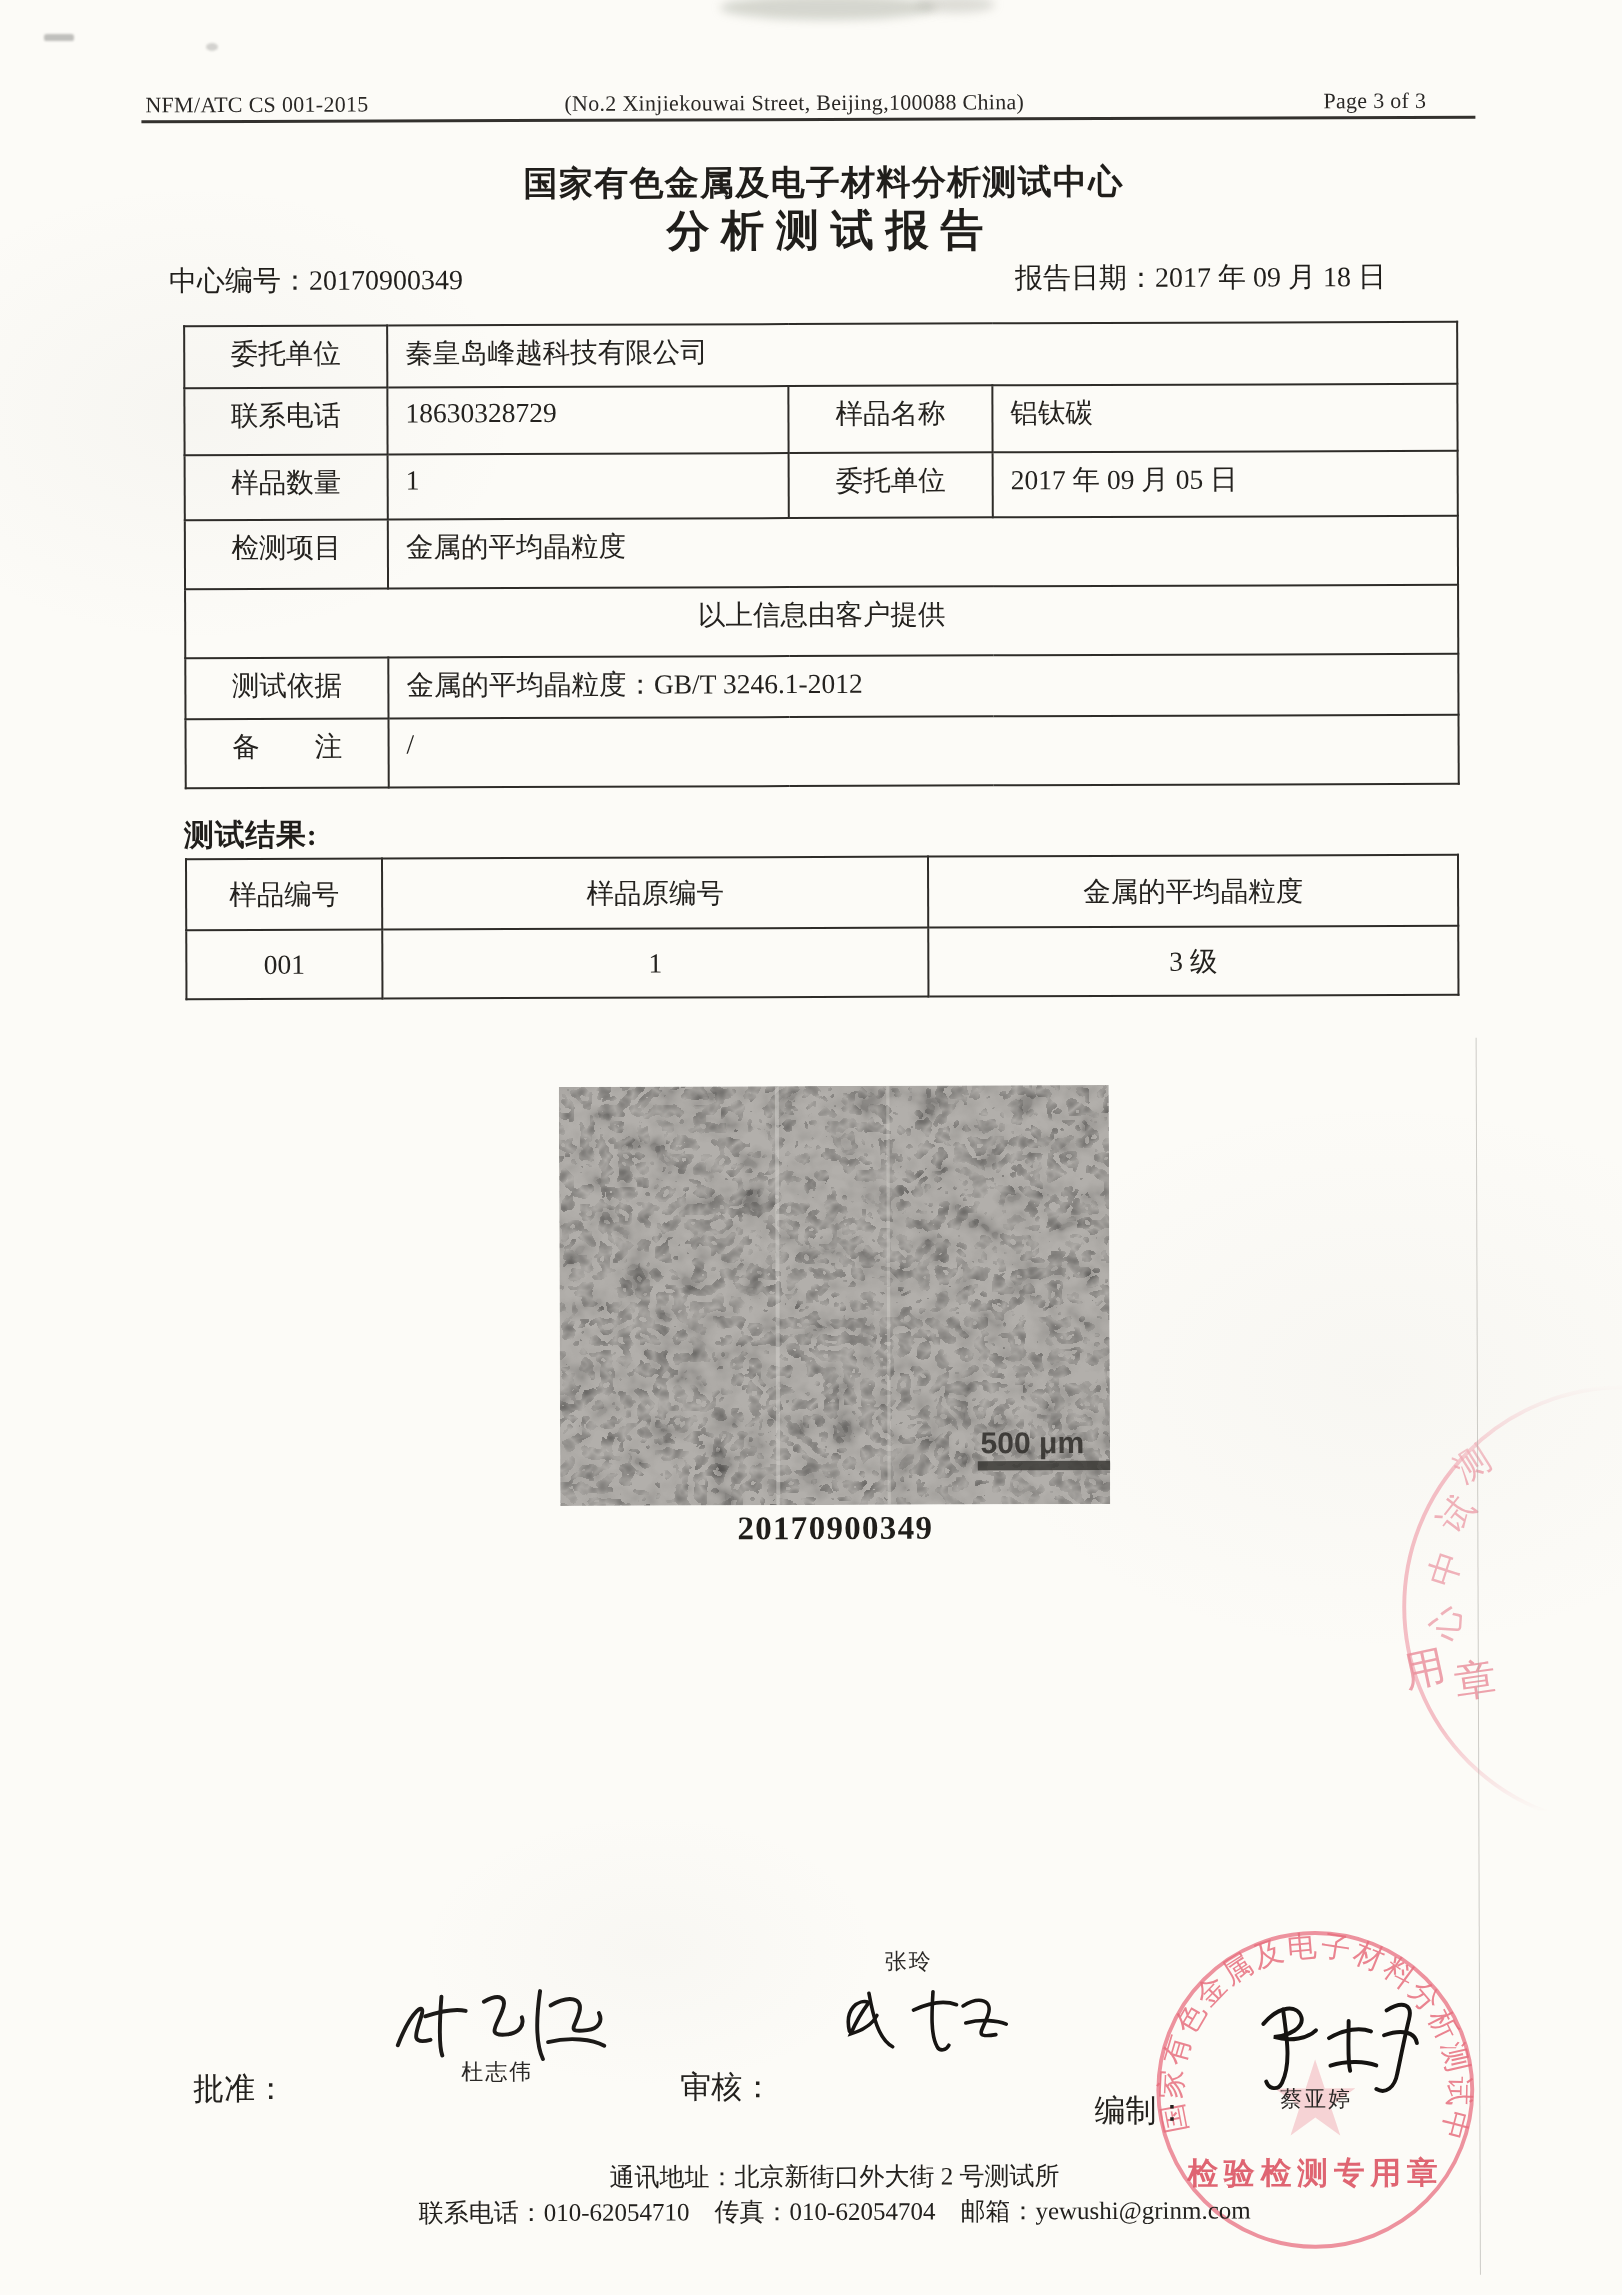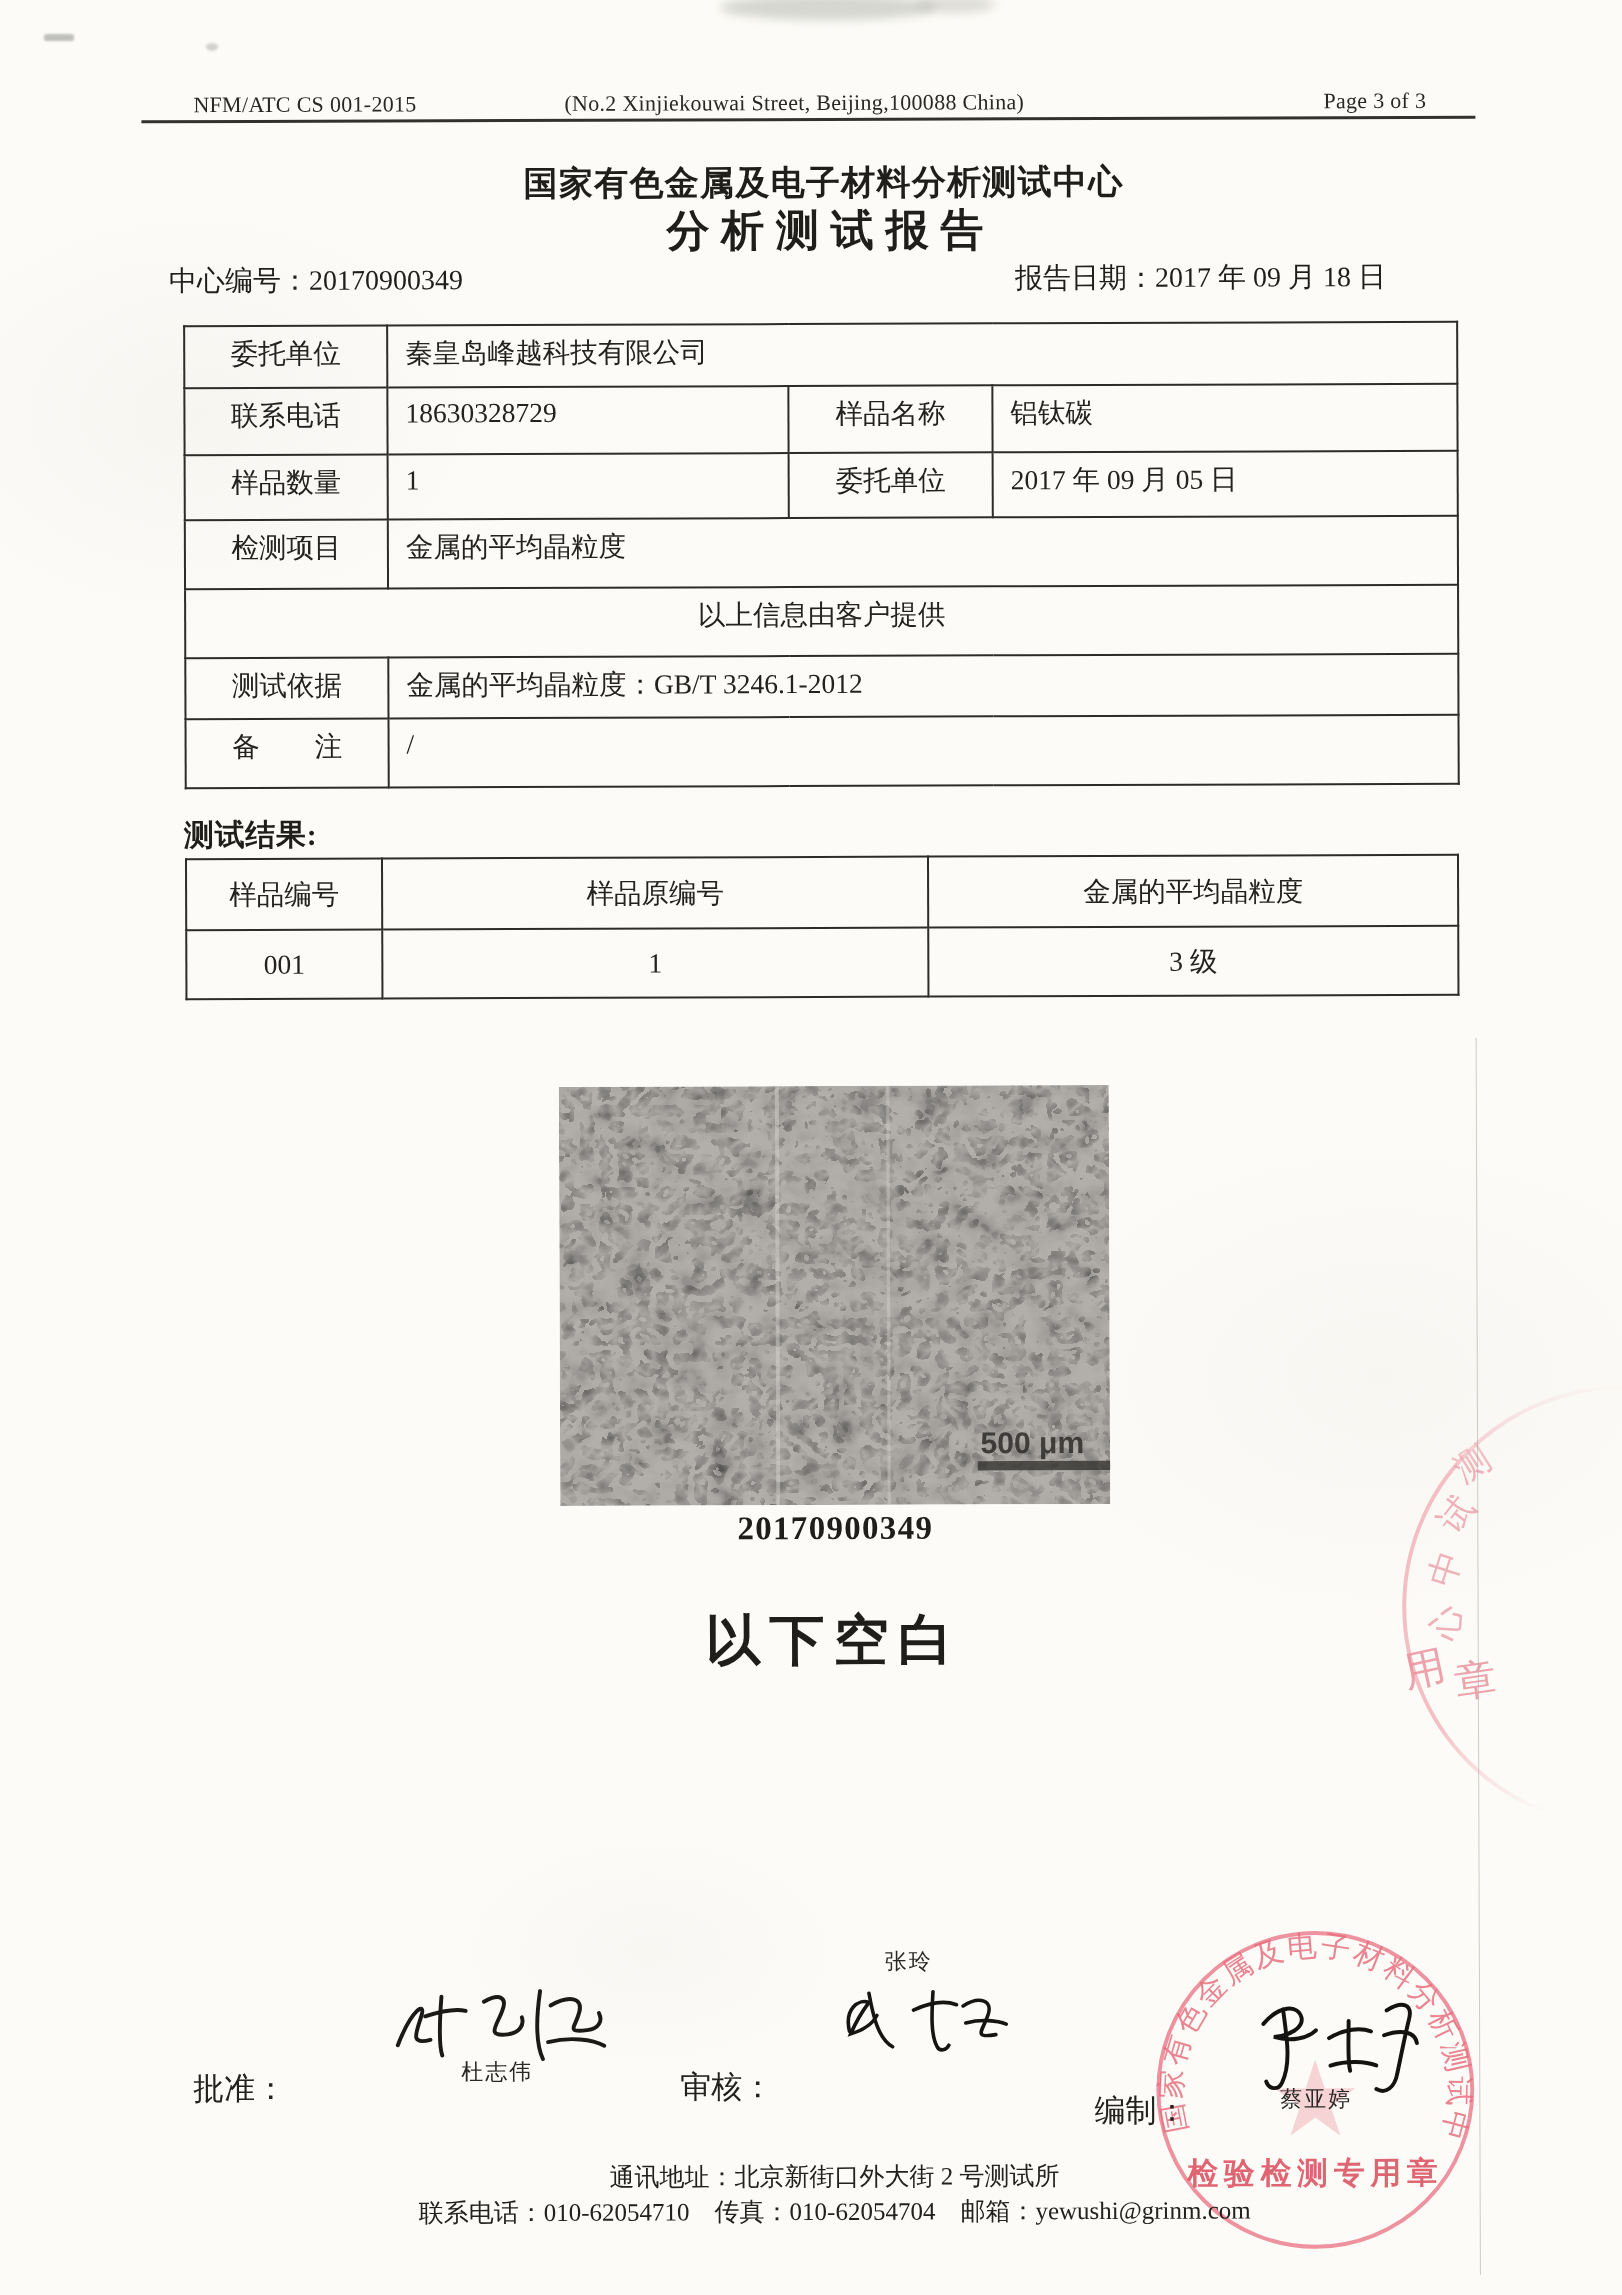--- a/index.html
+++ b/index.html
@@ -63,21 +63,21 @@
 
 <div id="page">
 
   <div class="smudge" style="left:720px;top:-5.2px;width:216px;height:25px;background:rgba(140,145,132,.35);"></div>
   <div class="smudge" style="left:916px;top:-3.9px;width:79px;height:17px;background:rgba(150,150,140,.3);"></div>
   <div class="smudge" style="left:44px;top:34px;width:30px;height:6.5px;background:rgba(120,120,118,.45);filter:blur(1.3px);border-radius:2.6px;"></div>
   <div class="smudge" style="left:206px;top:43px;width:11.8px;height:7.9px;background:rgba(150,150,148,.4);filter:blur(1.3px);"></div>
 
   <div class="skew">
 
-    <div class="abs hdr-text nowrap" style="left:149px;top:90px;margin-left:48px;">NFM/ATC CS 001-2015</div>
+    <div class="abs hdr-text nowrap" style="left:149px;top:90px;">NFM/ATC CS 001-2015</div>
     <div class="abs hdr-text nowrap" style="left:568px;top:90px;">(No.2 Xinjiekouwai Street, Beijing,100088 China)</div>
     <div class="abs hdr-text nowrap" style="left:1327px;top:90px;">Page 3 of 3</div>
     <div class="hdr-rule"></div>
 
     <div class="abs nowrap title-org">国家有色金属及电子材料分析测试中心</div>
     <div class="abs nowrap title-report">分析测试报告</div>
 
     <div class="abs meta-line nowrap" style="left:172px;top:260px;">
       <span>中心编号：</span><span>20170900349</span>
     </div>
@@ -184,21 +184,20 @@
       <rect x="0" y="0" width="840" height="640" filter="url(#blobs)" opacity="0.35" style="mix-blend-mode:multiply"></rect>
       <rect x="0" y="0" width="840" height="640" filter="url(#veins)" opacity="0.45" style="mix-blend-mode:multiply"></rect>
       <rect x="0" y="0" width="840" height="640" filter="url(#speckle)" opacity="0.28" style="mix-blend-mode:multiply"></rect>
       <rect x="330" y="0" width="6" height="640" fill="#d6d4d0" opacity="0.5"></rect>
       <rect x="500" y="0" width="5" height="640" fill="#d6d4d0" opacity="0.4"></rect>
       <text x="642" y="562" font-size="46" font-weight="bold" fill="#2e2c29" opacity="0.85" font-family="Liberation Sans, sans-serif">500 μm</text>
       <rect x="638" y="574" width="212" height="14" fill="#35332f" opacity="0.8"></rect>
     </svg>
     <div class="abs caption" style="left:559px;top:1510px;width:550px;">20170900349</div>
 
-    <div class="abs blank-notice nowrap" style="left:832px;top:1604px;transform:translateX(-50%);">以下空白</div>
 
     <svg class="abs partial-stamp" style="left:1400px;top:1387px;" width="222" height="445" viewBox="0 0 340 680">
       <circle cx="340" cy="340" r="336" fill="none" stroke="rgba(238,150,163,0.6)" stroke-width="6"></circle>
       <g font-size="54" fill="rgba(235,152,164,0.75)" font-family="Liberation Serif, serif">
         <text x="96" y="150" transform="rotate(-32 96 150)">测</text>
         <text x="82" y="230" transform="rotate(-52 82 230)">试</text>
         <text x="76" y="312" transform="rotate(-72 76 312)">中</text>
         <text x="84" y="392" transform="rotate(-86 84 392)">心</text>
       </g>
       <g font-size="64" fill="rgba(233,140,153,0.8)" font-family="Liberation Serif, serif">

